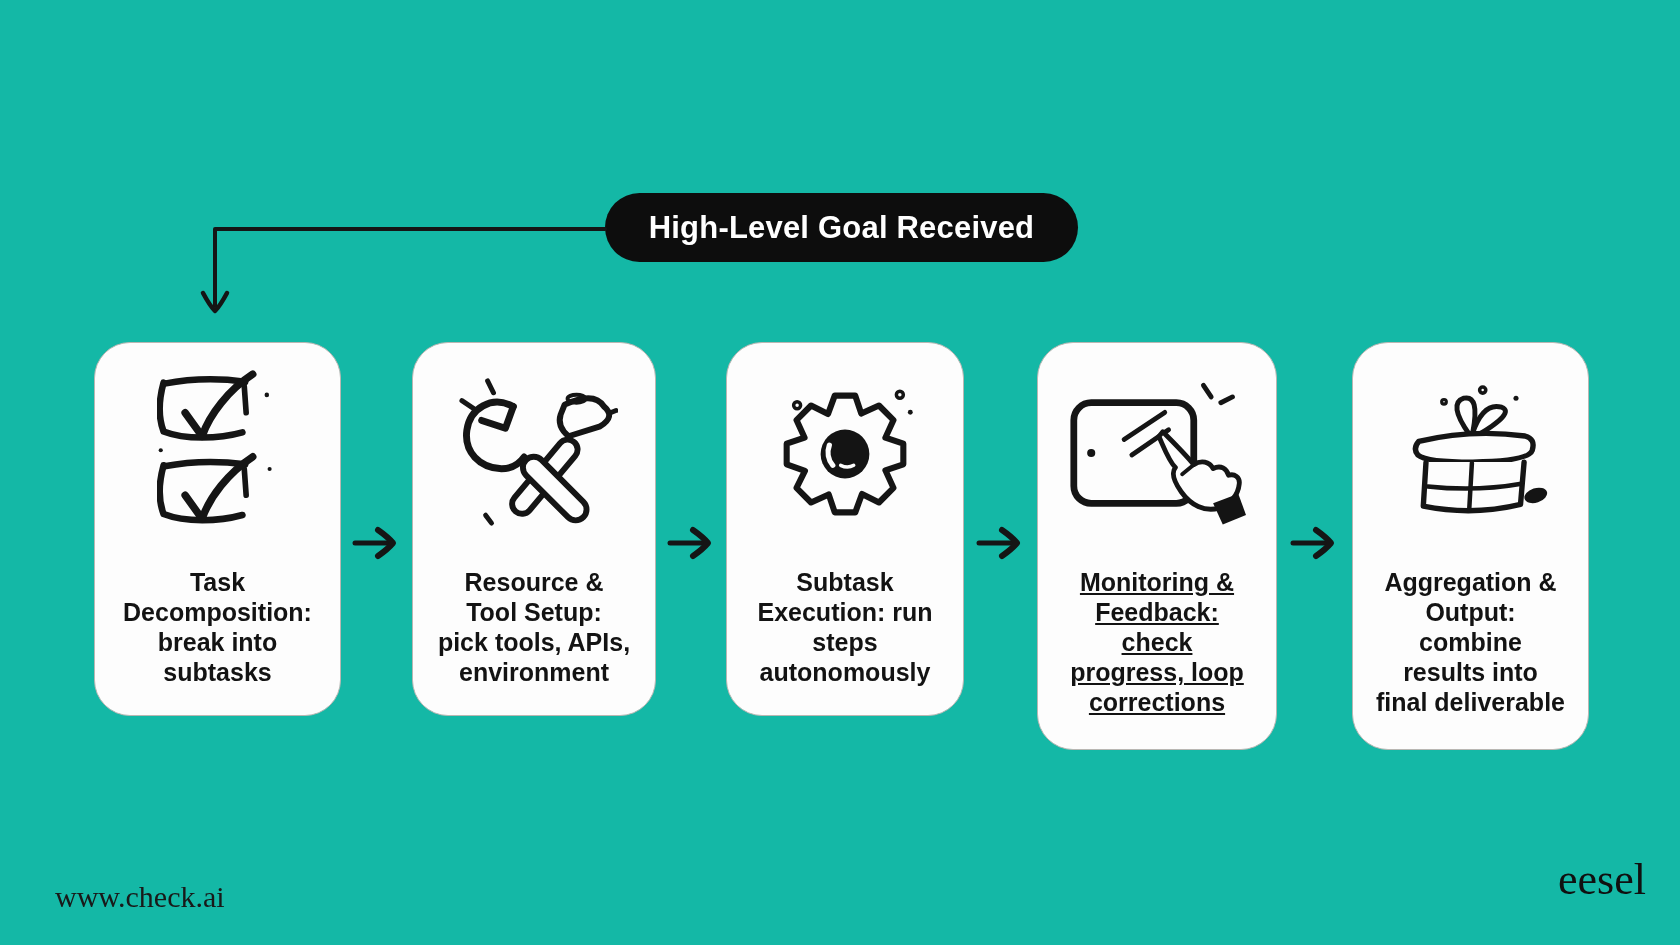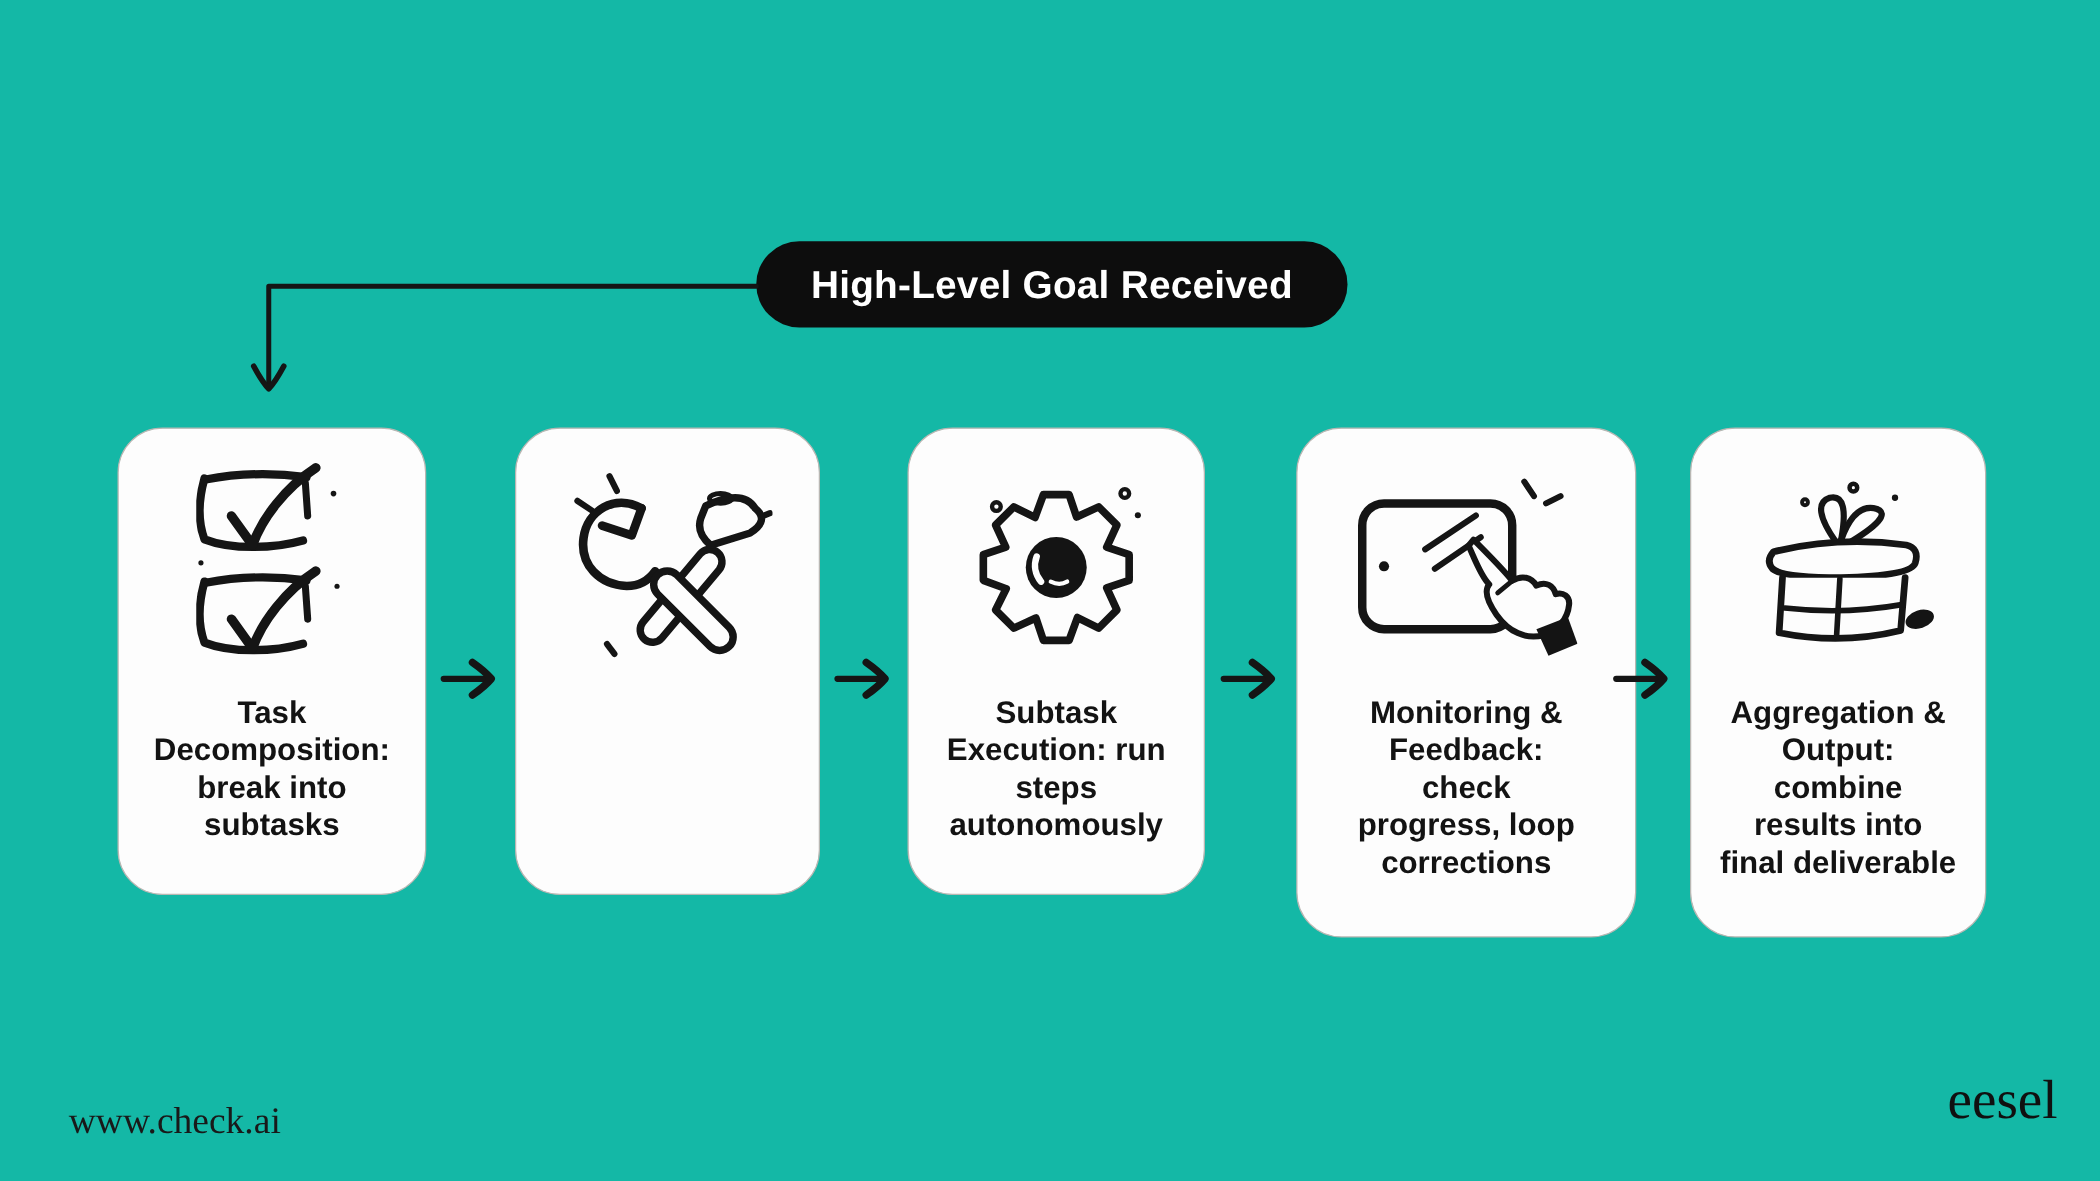--- a/index.html
+++ b/index.html
@@ -23,30 +23,30 @@
 
   
   .card {
     position:absolute; top:342px; box-sizing:border-box;
     background:#fdfdfd; border:1.5px solid #b9b7b3; border-radius:36px;
     display:flex; flex-direction:column; align-items:center;
   }
   .c1 { left:94px;   width:247px; height:374px; }
   .c2 { left:412px;  width:244px; height:374px; }
   .c3 { left:726px;  width:238px; height:374px; }
-  .c4 { left:1037px; width:272px; height:408px; }
+  .c4 { left:1037px; width:240px; height:408px;text-decoration:underline; }
   .c5 { left:1352px; width:237px; height:408px; }
 
   .icon-wrap {
     height:208px; padding-top:14px; box-sizing:border-box;
     display:flex; align-items:center; justify-content:center;
   }
   .label {
     font-weight:700; font-size:25px; line-height:30px; text-align:center;
-    color:#131313; white-space:pre-line; margin-top:4px;
+    color:#131313; white-space:pre-line; margin-top:16px;
   }
 
   .flow-arrow { position:absolute; top:523px; }
   .fa1 { left:352px; } .fa2 { left:667px; } .fa3 { left:976px; } .fa4 { left:1290px; }
 
   .footer-url {
     position:absolute; left:55px; top:880px;
     font-family:"Liberation Serif", serif; font-size:30px; color:#191919;
   }
   .brand {
@@ -110,20 +110,24 @@
         <path class="ink-fill" d="M116 30 Q146 16 156 32 Q168 42 152 52 L120 62 Q108 52 112 40 Z" stroke-width="6"></path>
         <ellipse class="ink" cx="128" cy="24" rx="9" ry="4" stroke-width="4"></ellipse>
 
         <path class="ink" d="M64 32 C42 20 20 34 17 56 C14 78 30 94 52 95 C62 95 70 90 75 83" stroke-width="7"></path>
         <path class="ink" d="M64 32 L56 54 L32 46" stroke-width="7"></path>
 
         <rect class="ink-fill" x="65" y="104" width="82" height="22" rx="11" transform="rotate(45 106 115)" stroke-width="6"></rect>
         <path class="ink" d="M36 142 L42 150" stroke-width="5"></path>
       </svg>
     </span>
+    <div class="label">Resource &amp;
+Tool Setup:
+pick tools, APIs,
+environment</div>
   </div>
 
   <div class="card c3">
     <span class="icon-wrap">
       <svg width="148" height="186" viewBox="0 0 170 180">
         <circle class="ink" cx="30" cy="34" r="4" stroke-width="4"></circle>
         <circle class="ink" cx="148" cy="22" r="4" stroke-width="4"></circle>
         <circle cx="160" cy="42" r="2.8" fill="#151515"></circle>
         <path class="ink-fill" stroke-width="7" d="M131.4 71.3 L152 78.2 L152 101.8 L131.4 108.7 L140.7 129
           L124 145.7 L104.5 136 L96.8 157 L73.2 157 L66.3 136.4 L46 145.7 L29.3 129 L39 109.5

